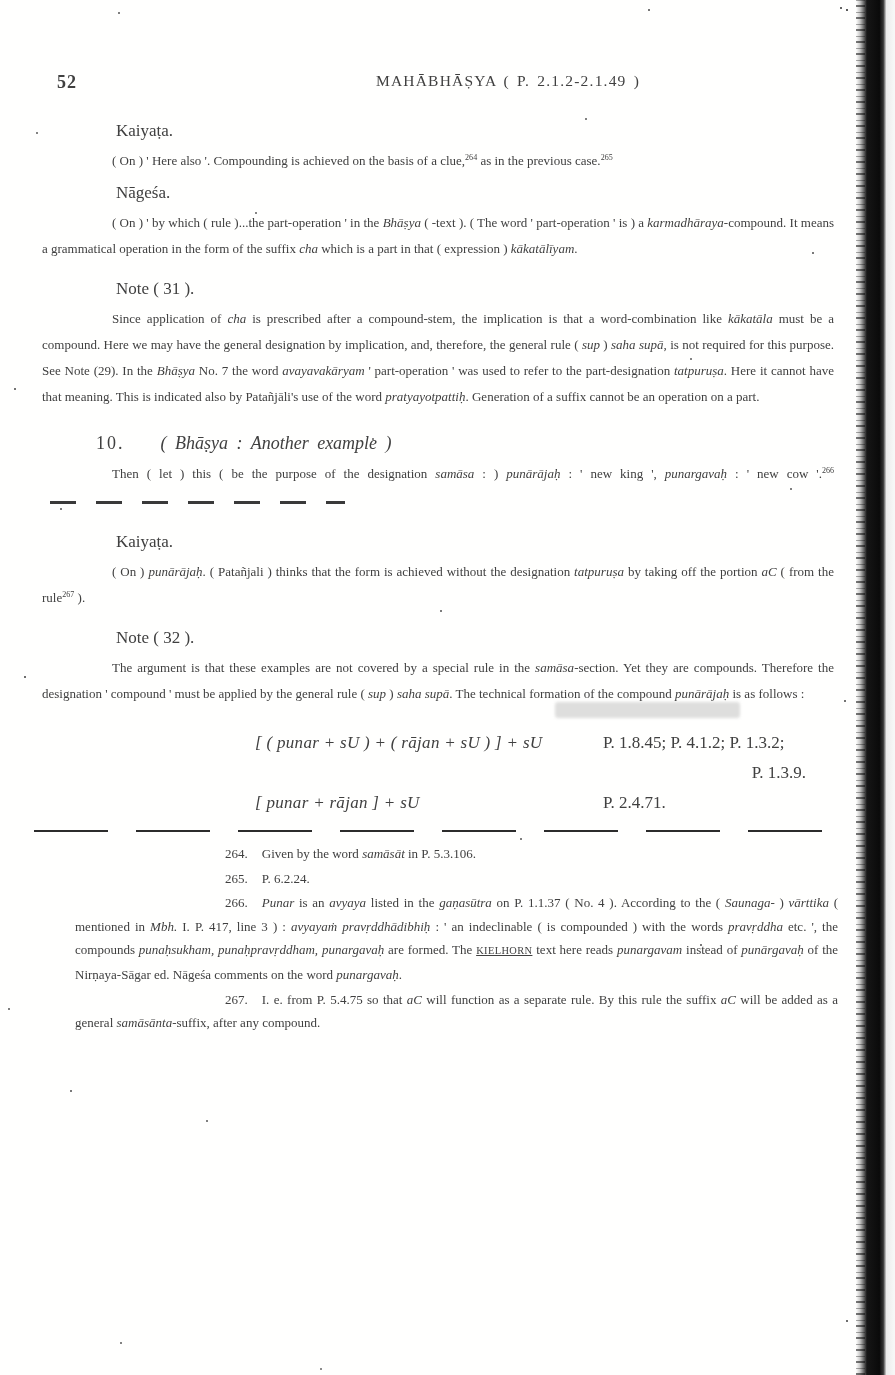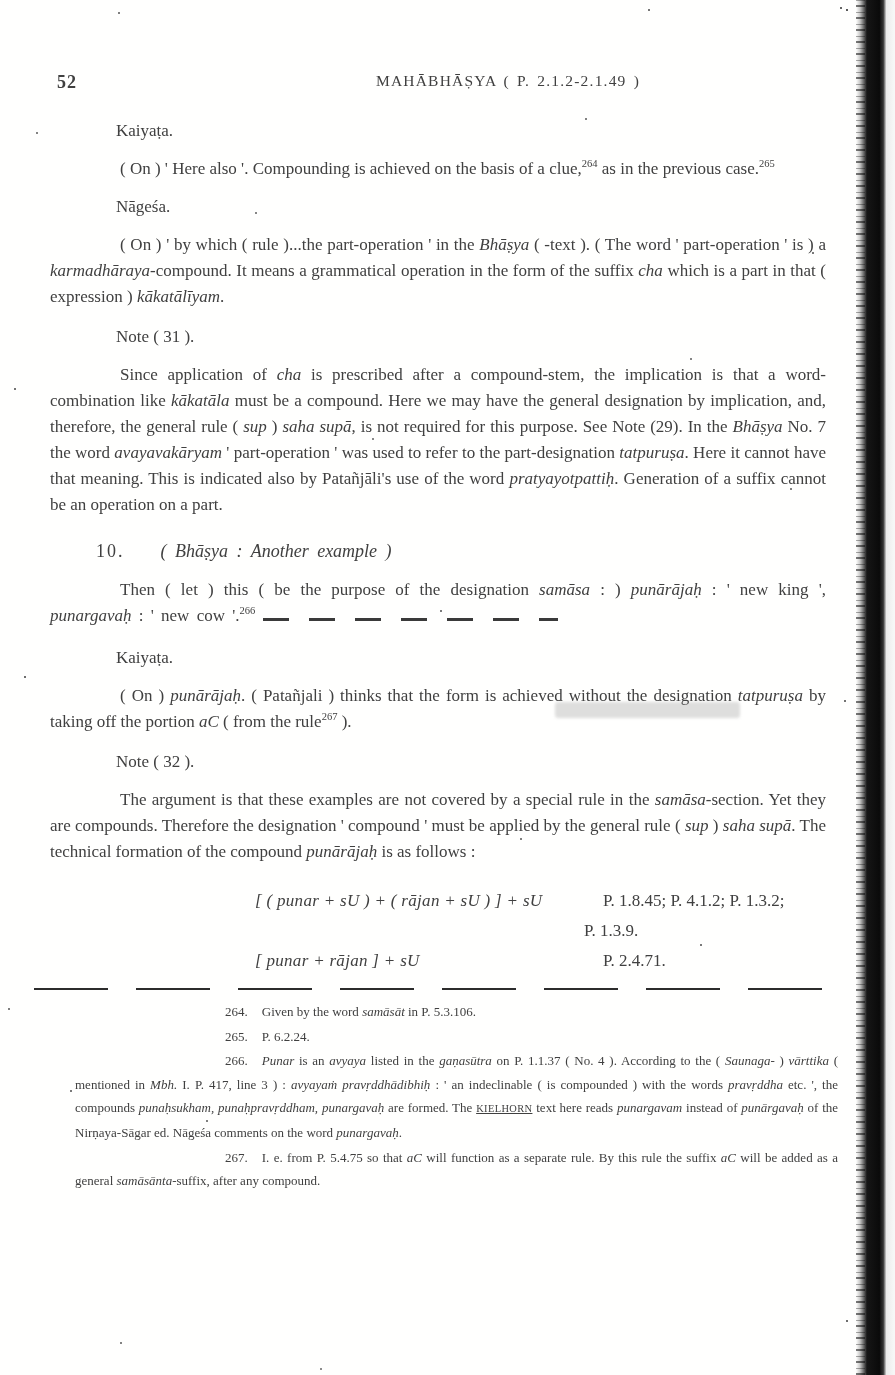--- a/index.html
+++ b/index.html
@@ -12,40 +12,40 @@
     overflow:hidden;
   }
   
   .header{position:absolute;top:68px;left:0;width:100%;height:30px;}
   .pagenum{position:absolute;left:57px;top:4px;font-weight:bold;font-size:18px;letter-spacing:1px;}
   .runtitle{position:absolute;left:170px;top:4px;width:470px;text-align:right;
     font-size:15.5px;letter-spacing:1.2px;word-spacing:2px;}
   
   .content{position:absolute;left:38px;top:118px;width:800px;}
   .hdg{margin:0 0 0 78px;font-size:17px;line-height:26px;}
-  .para{margin:12px;font-size:17px;line-height:26px;text-indent:70px;text-align:justify;}
+  .para{margin:4px;font-size:13px;line-height:26px;text-indent:70px;text-align:justify;}
   .para i, .hdg i{font-style:italic;}
   sup{font-size:0.62em;vertical-align:super;line-height:0;}
   .sc{text-transform:uppercase;font-size:0.8em;letter-spacing:0.4px;text-decoration:underline;}
   .mt6{margin-top:6px;} .mt14{margin-top:14px;} .mt16{margin-top:16px;}
   
   .sec10{display:flex;margin:20px 0 0 58px;font-size:18px;line-height:27px;}
   .sec10 .num{letter-spacing:2px;}
   .sec10 .sec-hdg{margin-left:36px;font-style:italic;word-spacing:4px;}
   .wide{word-spacing:3px;}
   
   .dash-artifact{display:inline-block;width:295px;height:3px;margin-left:8px;
     background:repeating-linear-gradient(90deg,#3a3a3a 0 26px,transparent 26px 46px);}
   
   .formula{margin:22px 0 0 217px;}
   .f-row{display:flex;font-size:17px;line-height:27px;}
   .f-row + .f-row{margin-top:3px;}
   .f-expr{width:348px;font-style:italic;letter-spacing:0.3px;}
   .f-refs{width:235px;}
-  .f-refs.ar{text-align:left;padding-right:32px;}
+  .f-refs.ar{text-align:right;padding-right:32px;}
   
   .fn-sep{height:2px;margin:14px 0 10px -4px;width:806px;
     background:repeating-linear-gradient(90deg,#2c2c2c 0 74px,transparent 74px 102px);}
   
   .fn{margin:0 0 1px 37px;font-size:13px;line-height:23.6px;text-indent:150px;
     text-align:justify;width:763px;}
   .fn .fn-num{margin-right:14px;}
   
   .binding{position:absolute;top:0;right:0;width:39px;height:1375px;
     background:linear-gradient(90deg,rgba(0,0,0,0) 0%,rgba(15,15,15,0.22) 10%,

